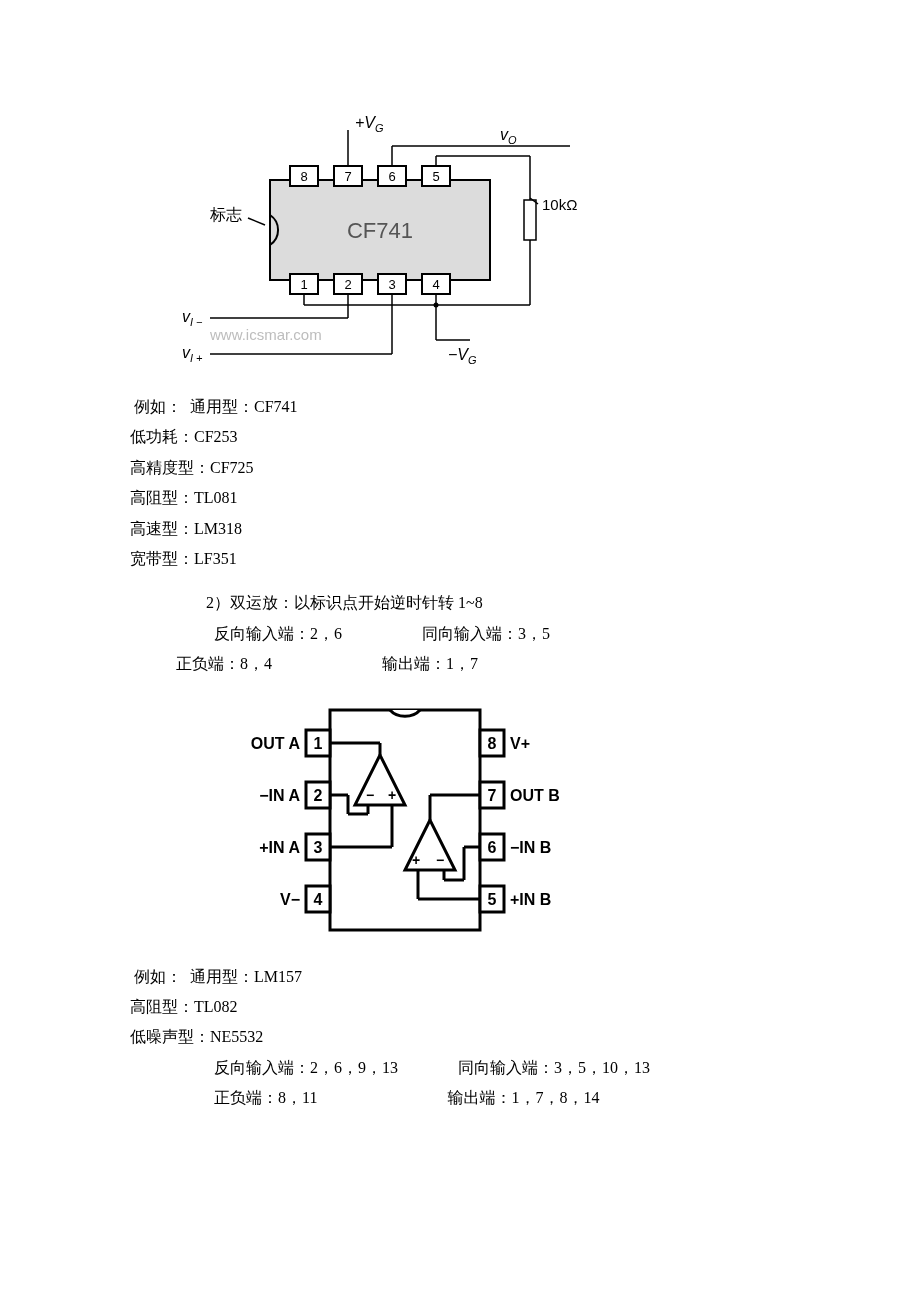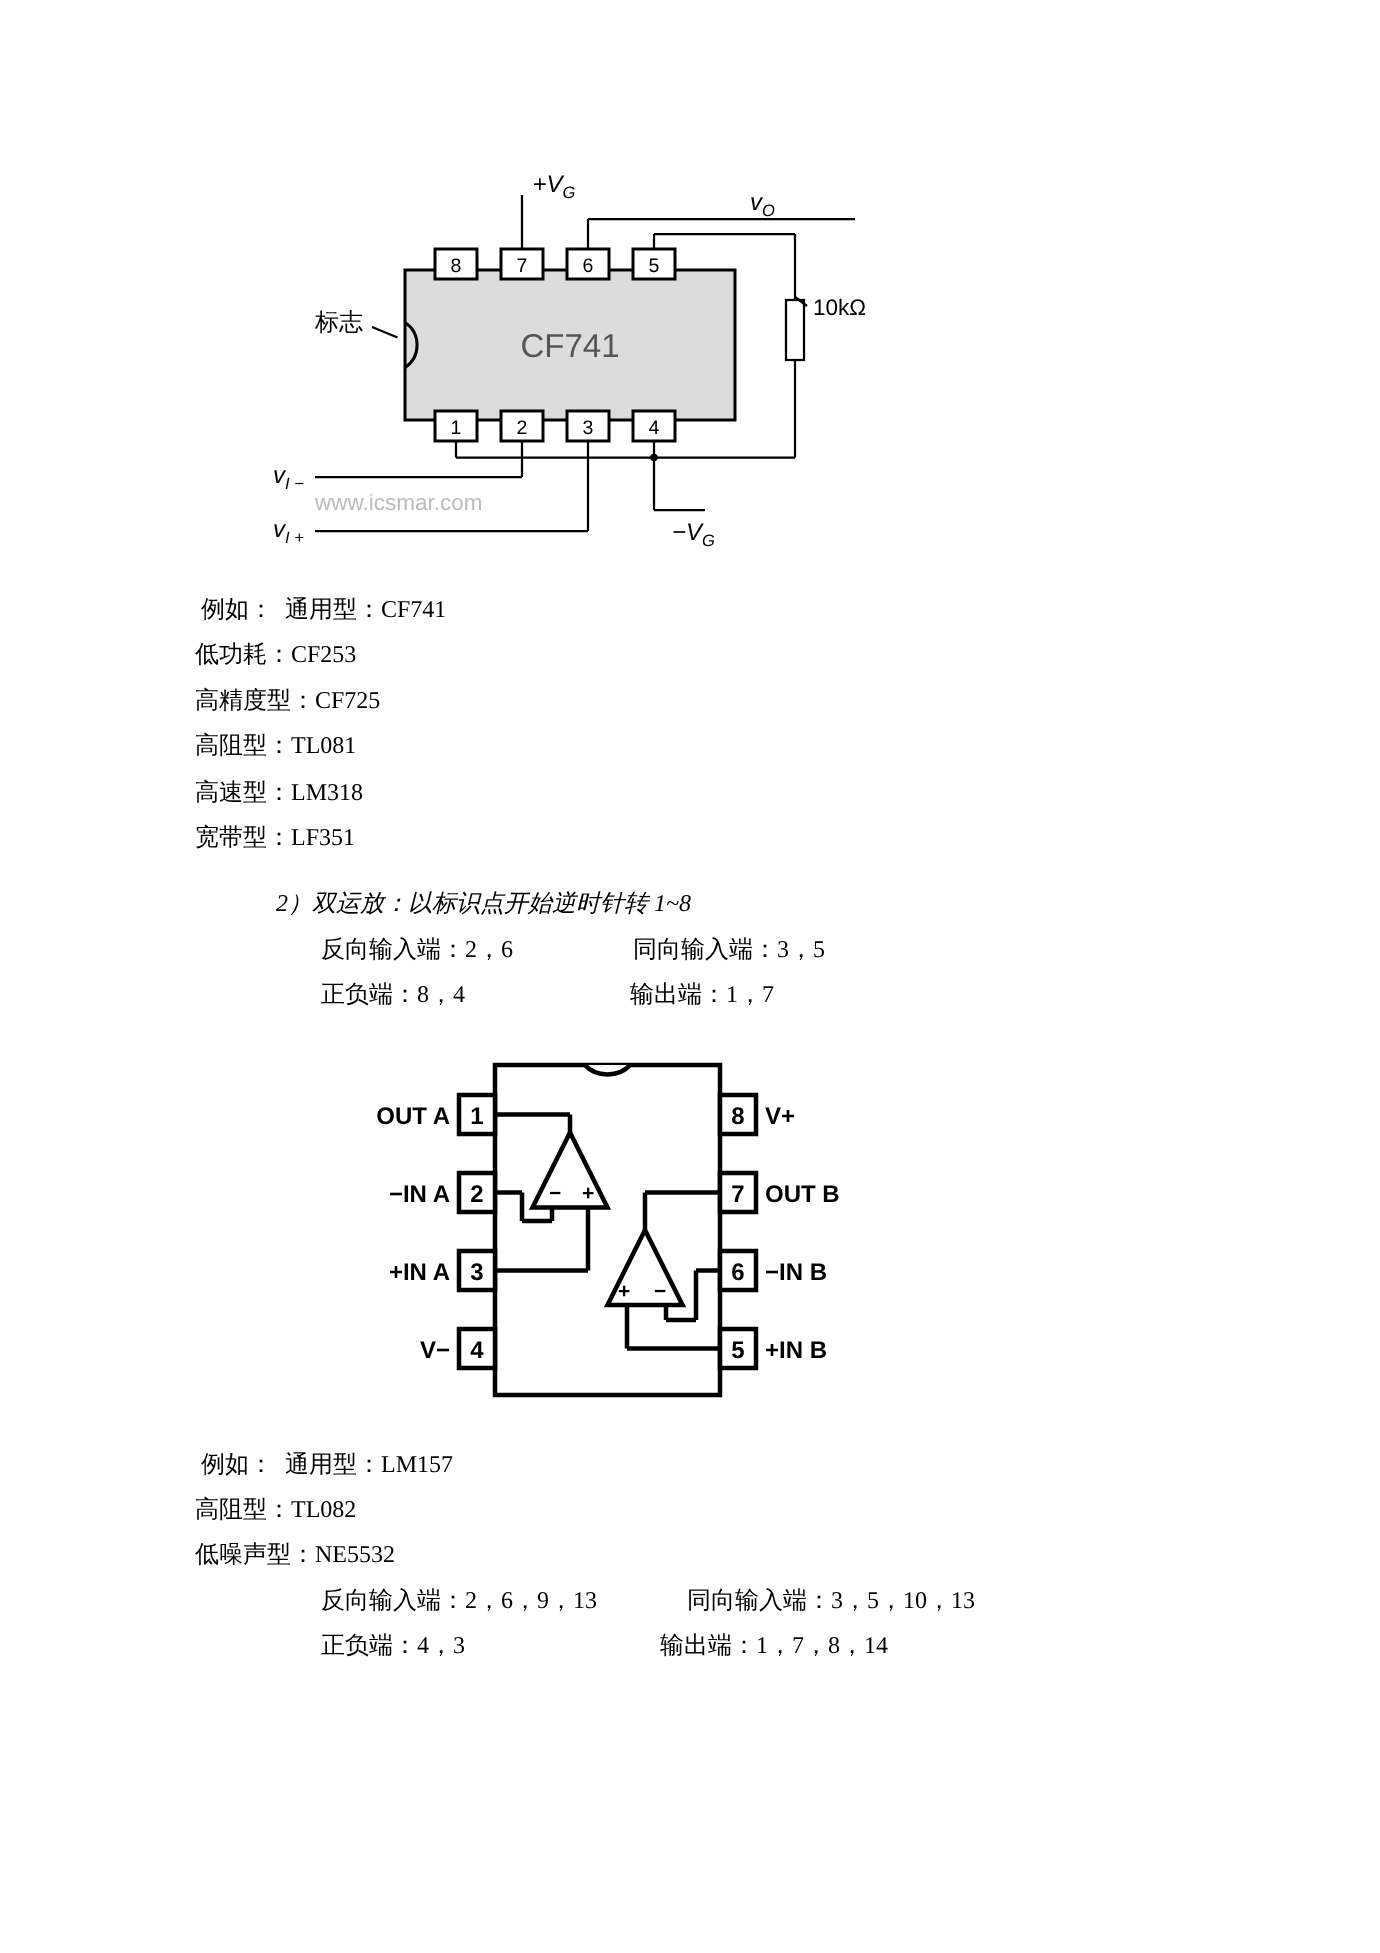--- a/index.html
+++ b/index.html
@@ -16,21 +16,21 @@
     box-sizing: border-box;
   }
   .figure {
     margin: 10px 0 12px 40px;
   }
   .text-block {
     line-height: 1.9;
   }
   .indent1 { margin-left: 4px; }
   .indent2 { }
-  .indent3 { margin-left: 54px; font-style: italic; }
+  .indent3 { margin-left: 76px; }
   .row { white-space: pre; }
   .sep { display:inline-block; width: 80px; }
   .sep2{ display:inline-block; width: 110px; }
   .sep3{ display:inline-block; width: 60px; }
 
   svg { display:block; }
   svg text { font-family: "Arial", "SimSun", sans-serif; }
   .watermark-text { fill:#bdbdbd; font-family: Arial, sans-serif; }
 </style>
 </head>
@@ -117,21 +117,21 @@
     <div class="row indent2">高阻型：TL081</div>
     <div class="row indent2">高速型：LM318</div>
     <div class="row indent2">宽带型：LF351</div>
   </div>
 
   <div style="height:14px"></div>
 
   <div class="text-block">
     <div class="row indent3">2）双运放：以标识点开始逆时针转 1~8</div>
     <div class="row" style="margin-left:84px"><span>反向输入端：2，6</span><span class="sep"></span><span>同向输入端：3，5</span></div>
-    <div class="row" style="margin-left:84px"><span>正负端：8，4</span><span class="sep2"></span><span>输出端：1，7</span></div>
+    <div class="row" style="margin-left:46px"><span>正负端：8，4</span><span class="sep2"></span><span>输出端：1，7</span></div>
   </div>
 
   <div class="figure" style="margin-left:90px">
     <svg width="360" height="260" viewBox="0 0 360 260">
 
       <rect x="110" y="20" width="150" height="220" fill="#fff" stroke="#000" stroke-width="3"></rect>
 
       <path d="M170 20 A18 14 0 0 0 200 20" fill="#fff" stroke="#000" stroke-width="3"></path>
 
       <g stroke="#000" stroke-width="3" fill="#fff">
@@ -206,16 +206,16 @@
   </div>
 
   <div class="text-block">
     <div class="row indent1"><span>例如：</span>  <span>通用型：LM157</span></div>
     <div class="row indent2">高阻型：TL082</div>
     <div class="row indent2">低噪声型：NE5532</div>
   </div>
 
   <div class="text-block">
     <div class="row" style="margin-left:84px"><span>反向输入端：2，6，9，13</span><span class="sep3"></span><span>同向输入端：3，5，10，13</span></div>
-    <div class="row" style="margin-left:84px"><span>正负端：4，3</span><span style="display:inline-block;width:130px"></span><span>输出端：1，7，8，14</span></div>
+    <div class="row" style="margin-left:84px"><span>正负端：8，11</span><span style="display:inline-block;width:130px"></span><span>输出端：1，7，8，14</span></div>
   </div>
 
 </div>
 
 </body></html>

